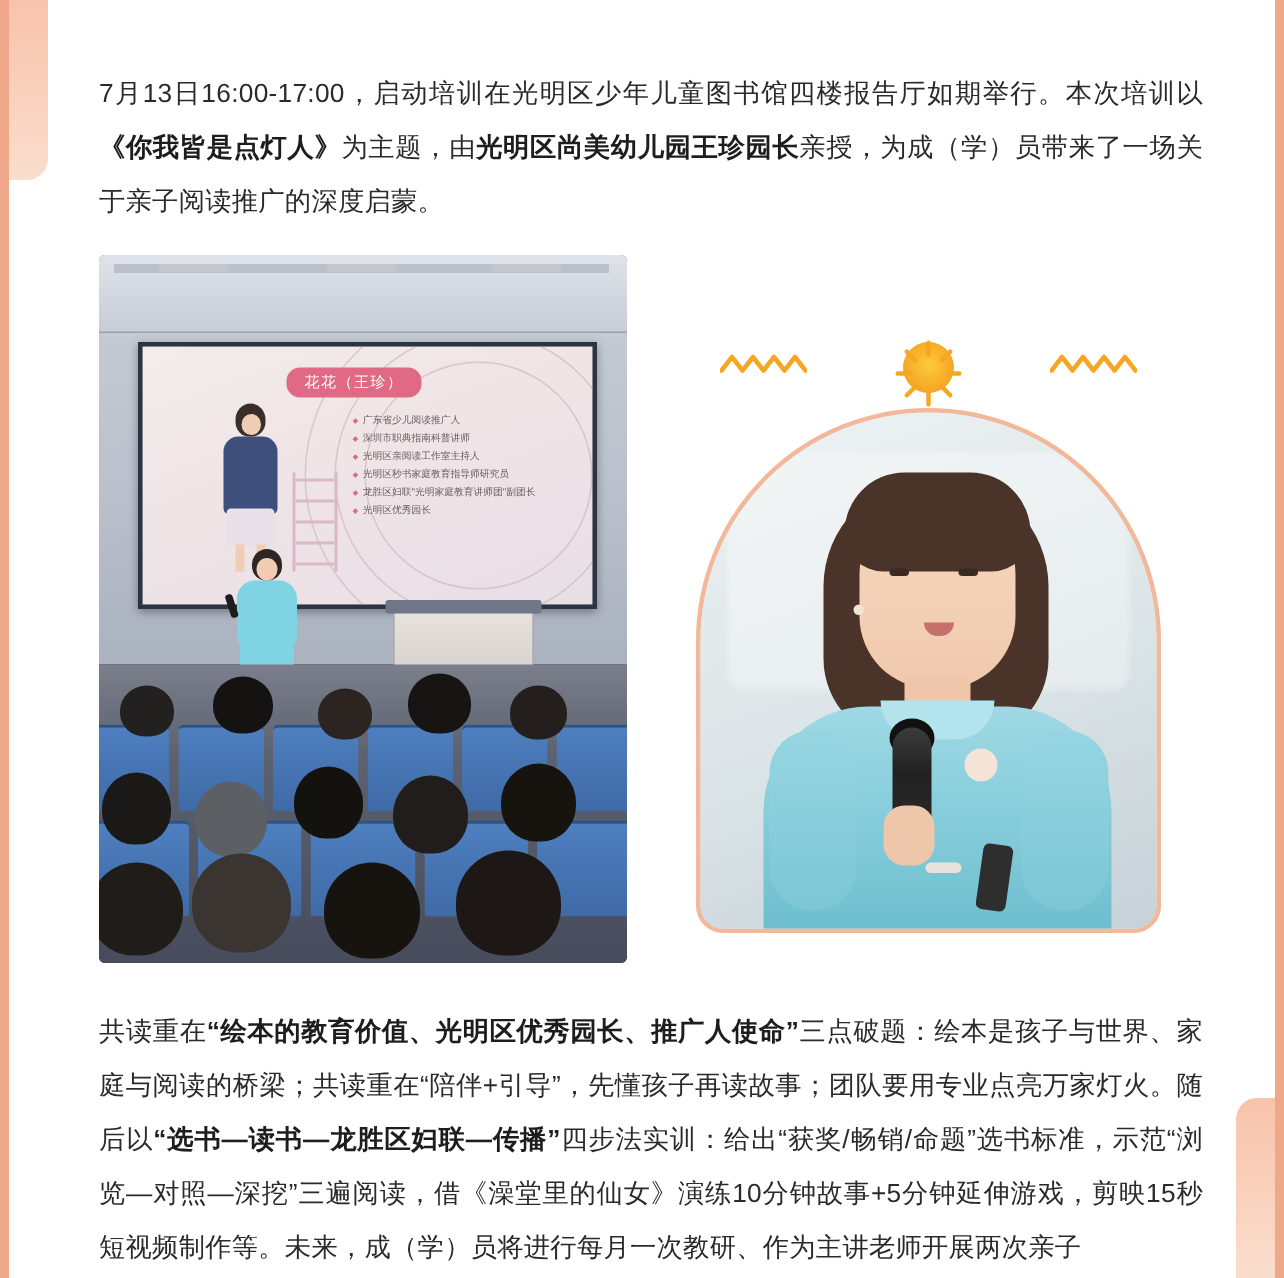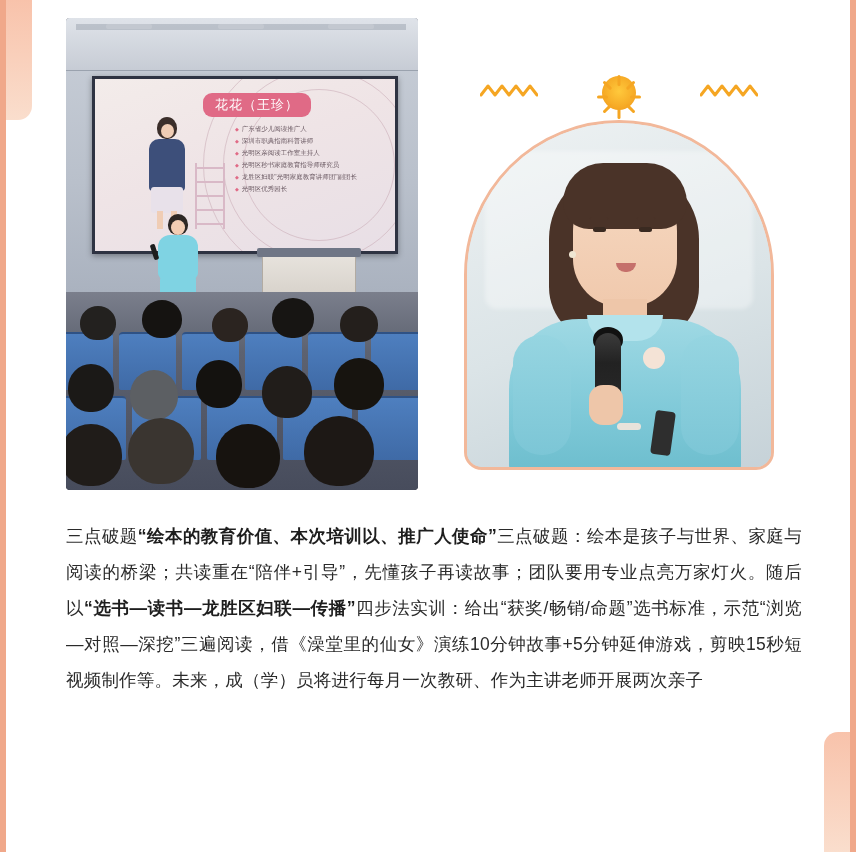--- a/index.html
+++ b/index.html
@@ -98,23 +98,23 @@
     overflow: hidden;
   }
   .screen-ring {
     position: absolute; right: -40px; top: -30px;
     width: 230px; height: 230px; border-radius: 50%;
     border: 1px solid rgba(200,170,180,.55);
   }
   .screen-ring.r2 { right:-20px; top:-10px; width:190px; height:190px; }
   .screen-ring.r3 { right:0px; top:10px; width:150px; height:150px; }
   .screen-title {
-    position: absolute; left: 108px; top: 14px;
+    position: absolute; left: 96px; top: 14px;
     background: #e06a86; color: #fff;
-    font-size: 13px; padding: 3px 12px; border-radius: 9px;
+    font-size: 10px; padding: 3px 12px; border-radius: 9px;
     letter-spacing: 1px; white-space: nowrap; text-align: center;
   }
   .screen-person {
     position: absolute; left: 42px; top: 38px; width: 62px; height: 110px;
   }
   .sp-head { position:absolute; left:20px; top:0; width:20px; height:22px; border-radius:50% 50% 45% 45%; background:#3b2e2a; }
   .sp-face { position:absolute; left:24px; top:7px; width:13px; height:14px; border-radius:50%; background:#f0cdb5; }
   .sp-body { position:absolute; left:12px; top:22px; width:36px; height:52px; background:#3d4f7a; border-radius:10px 10px 4px 4px; }
   .sp-skirt { position:absolute; left:14px; top:70px; width:32px; height:26px; background:#e8e1ea; border-radius:3px; }
   .sp-leg { position:absolute; top:94px; width:6px; height:18px; background:#f0cdb5; }
@@ -284,20 +284,23 @@
 </head>
 <body>
 
 <div class="page">
 
   <div class="corner-deco corner-tl"></div>
   <div class="corner-deco corner-br"></div>
 
   <div class="content">
 
+    <p class="para para-top">
+      <span>7月13日16:00-17:00，启动培训在光明区少年儿童图书馆四楼报告厅如期举行。本次培训以</span><span class="bold">《你我皆是点灯人》</span><span>为主题，由</span><span class="bold">光明区尚美幼儿园王珍园长</span><span>亲授，为成（学）员带来了一场关于亲子阅读推广的深度启蒙。</span>
+    </p>
 
     <div class="figure-row">
 
       <div class="photo-hall">
         <div class="hall-wall"></div>
         <div class="hall-ceiling">
           <div class="ceil-light" style="left:40px"></div>
           <div class="ceil-light" style="left:152px"></div>
           <div class="ceil-light" style="left:262px"></div>
         </div>
@@ -436,17 +439,17 @@
           <div class="p-mic"></div>
           <div class="p-hand"></div>
           <div class="p-bracelet"></div>
           <div class="p-phone"></div>
         </div>
       </div>
 
     </div>
 
     <p class="para para-bottom">
-      <span>三点破题</span><span class="bold">“绘本的教育价值、本次培训以、推广人使命”</span><span>三点破题：绘本是孩子与世界、家庭与阅读的桥梁；共读重在“陪伴+引导”，先懂孩子再读故事；团队要用专业点亮万家灯火。随后以</span><span class="bold">“选书—读书—龙胜区妇联—传播”</span><span>四步法实训：给出“获奖/畅销/命题”选书标准，示范“浏览—对照—深挖”三遍阅读，借《澡堂里的仙女》演练10分钟故事+5分钟延伸游戏，剪映15秒短视频制作等。未来，成（学）员将进行每月一次教研、作为主讲老师开展两次亲子</span>
+      <span>共读重在</span><span class="bold">“绘本的教育价值、光明区优秀园长、推广人使命”</span><span>三点破题：绘本是孩子与世界、家庭与阅读的桥梁；共读重在“陪伴+引导”，先懂孩子再读故事；团队要用专业点亮万家灯火。随后以</span><span class="bold">“选书—读书—龙胜区妇联—传播”</span><span>四步法实训：给出“获奖/畅销/命题”选书标准，示范“浏览—对照—深挖”三遍阅读，借《澡堂里的仙女》演练10分钟故事+5分钟延伸游戏，剪映15秒短视频制作等。未来，成（学）员将进行每月一次教研、作为主讲老师开展两次亲子</span>
     </p>
 
   </div>
 </div>
 
 </body></html>

